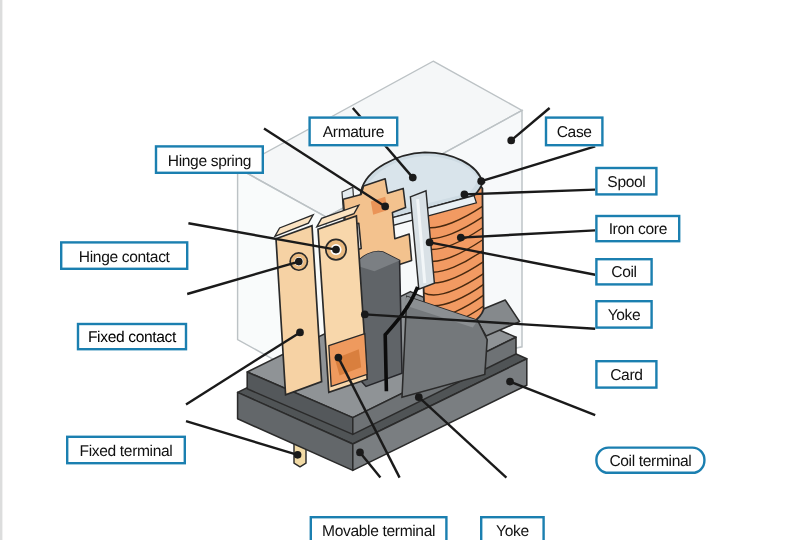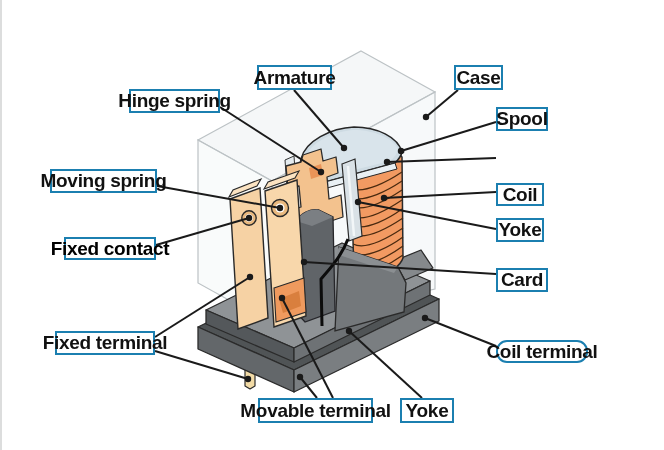--- a/index.html
+++ b/index.html
@@ -12,28 +12,29 @@
     overflow:hidden;
     font-family:"Liberation Sans", sans-serif;
   }
   #art{position:absolute;left:0;top:0;}
   .diagram-label{
     position:absolute;
     box-sizing:border-box;
     background:#ffffff;
     border:2px solid #1b7fb0;
     color:#111111;
-    font-weight:bold;
-    font-size:19px;
+    font-weight:normal;
+    font-size:13px;
     letter-spacing:-0.3px;
     display:flex;
     align-items:center;
     justify-content:center;
     white-space:nowrap;
     z-index:5;
+    margin-top:32px;
   }
 </style>
 </head>
 <body>
 
 <div id="stage">
   <svg id="art" width="664" height="450" viewBox="0 0 664 450">
 
     <g stroke="#bcc2c5" stroke-width="1.2">
       <polygon points="359,51 433,92 270,181 196,140" fill="rgba(236,241,243,0.55)"></polygon>
@@ -154,21 +155,22 @@
         <circle cx="298" cy="377" r="3.2" fill="#1a1a1a"></circle>
         <line x1="420" y1="398" x2="347" y2="331" stroke="#1a1a1a" stroke-width="2"></line>
         <circle cx="347" cy="331" r="3.2" fill="#1a1a1a"></circle>
       </g>
   </svg>
 
 <div class="diagram-label" style="left: 255px; top: 65px; width: 75px; height: 25px; border-color: rgb(27, 127, 176); background: rgb(255, 255, 255); color: rgb(17, 17, 17);">Armature</div>
     <div class="diagram-label" style="left: 452px; top: 65px; width: 49px; height: 25px; border-color: rgb(27, 127, 176); background: rgb(255, 255, 255); color: rgb(17, 17, 17);">Case</div>
     <div class="diagram-label" style="left: 127px; top: 89px; width: 91px; height: 24px; border-color: rgb(27, 127, 176); background: rgb(255, 255, 255); color: rgb(17, 17, 17);">Hinge spring</div>
     <div class="diagram-label" style="left: 494px; top: 107px; width: 52px; height: 24px; border-color: rgb(27, 127, 176); background: rgb(255, 255, 255); color: rgb(17, 17, 17);">Spool</div>
-    <div class="diagram-label" style="left: 48px; top: 169px; width: 107px; height: 24px; border-color: rgb(27, 127, 176); background: rgb(255, 255, 255); color: rgb(17, 17, 17);">Moving spring</div>
+    <div class="diagram-label" style="left: 494px; top: 147px; width: 71px; height: 23px; border-color: rgb(27, 127, 176); background: rgb(255, 255, 255); color: rgb(17, 17, 17);">Iron core</div>
+    <div class="diagram-label" style="left: 48px; top: 169px; width: 107px; height: 24px; border-color: rgb(27, 127, 176); background: rgb(255, 255, 255); color: rgb(17, 17, 17);">Hinge contact</div>
     <div class="diagram-label" style="left: 494px; top: 183px; width: 48px; height: 23px; border-color: rgb(27, 127, 176); background: rgb(255, 255, 255); color: rgb(17, 17, 17);">Coil</div>
     <div class="diagram-label" style="left: 494px; top: 218px; width: 48px; height: 24px; border-color: rgb(27, 127, 176); background: rgb(255, 255, 255); color: rgb(17, 17, 17);">Yoke</div>
     <div class="diagram-label" style="left: 62px; top: 237px; width: 92px; height: 23px; border-color: rgb(27, 127, 176); background: rgb(255, 255, 255); color: #000000;">Fixed contact</div>
     <div class="diagram-label" style="left: 494px; top: 268px; width: 52px; height: 24px; border-color: rgb(27, 127, 176); background: rgb(255, 255, 255); color: rgb(17, 17, 17);">Card</div>
     <div class="diagram-label" style="left: 53px; top: 331px; width: 100px; height: 24px; border-color: rgb(27, 127, 176); background: rgb(255, 255, 255); color: rgb(17, 17, 17);">Fixed terminal</div>
     <div class="diagram-label" style="left: 494px; top: 340px; width: 92px; height: 23px; border-color: rgb(27, 127, 176); background: rgb(255, 255, 255); color: rgb(17, 17, 17); border-radius: 11px;">Coil terminal</div>
     <div class="diagram-label" style="left: 256px; top: 398px; width: 115px; height: 25px; border-color: rgb(27, 127, 176); background: rgb(255, 255, 255); color: rgb(17, 17, 17);">Movable terminal</div>
     <div class="diagram-label" style="left: 398px; top: 398px; width: 54px; height: 25px; border-color: rgb(27, 127, 176); background: rgb(255, 255, 255); color: rgb(17, 17, 17);">Yoke</div>
   </div>
 

